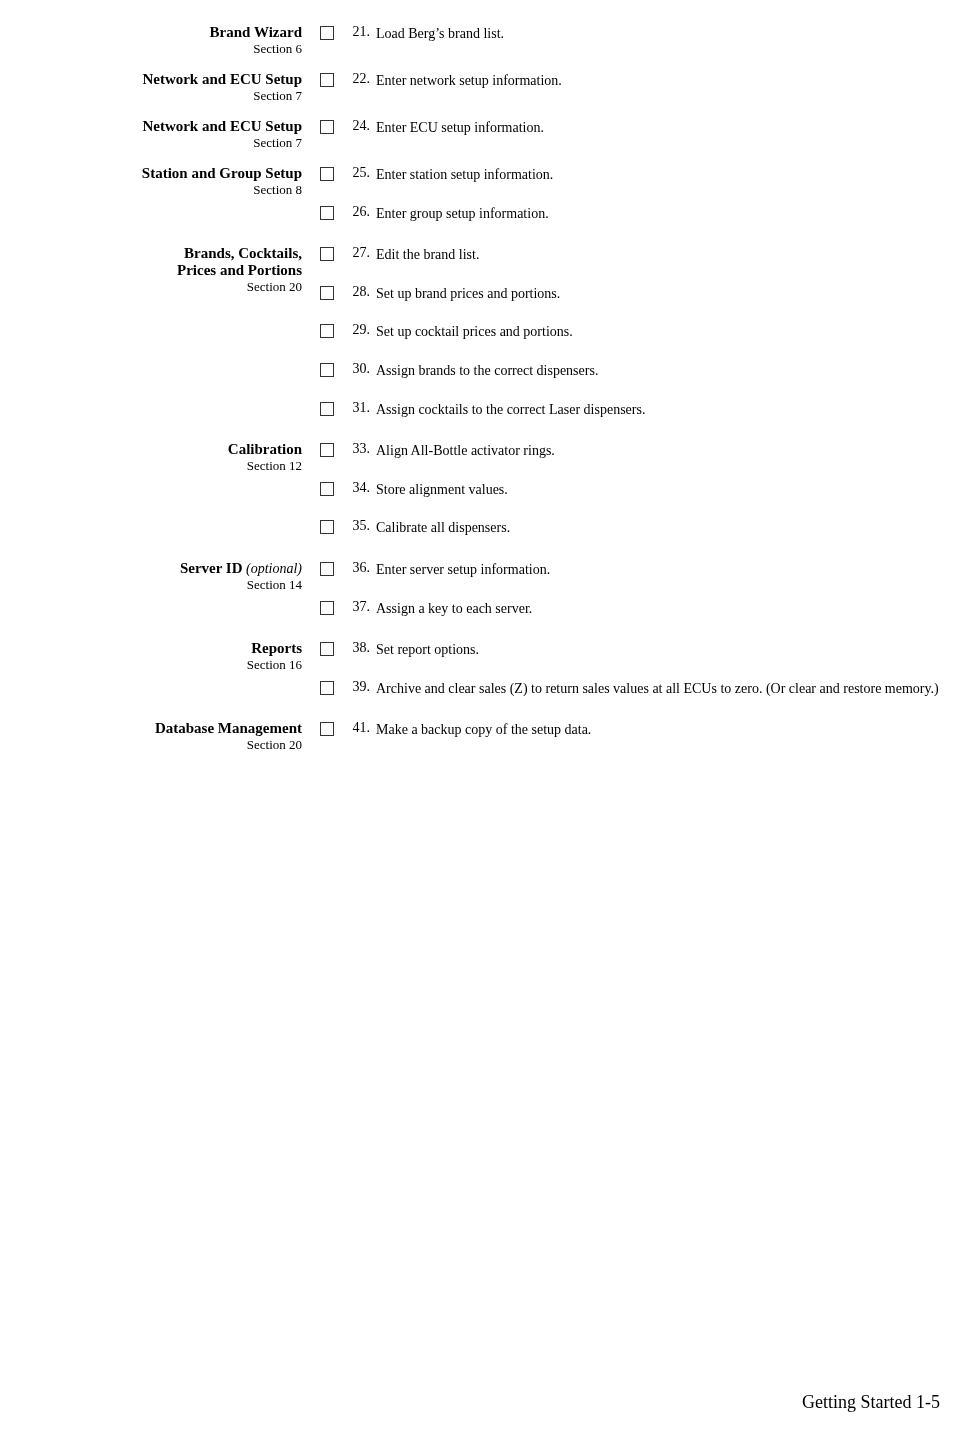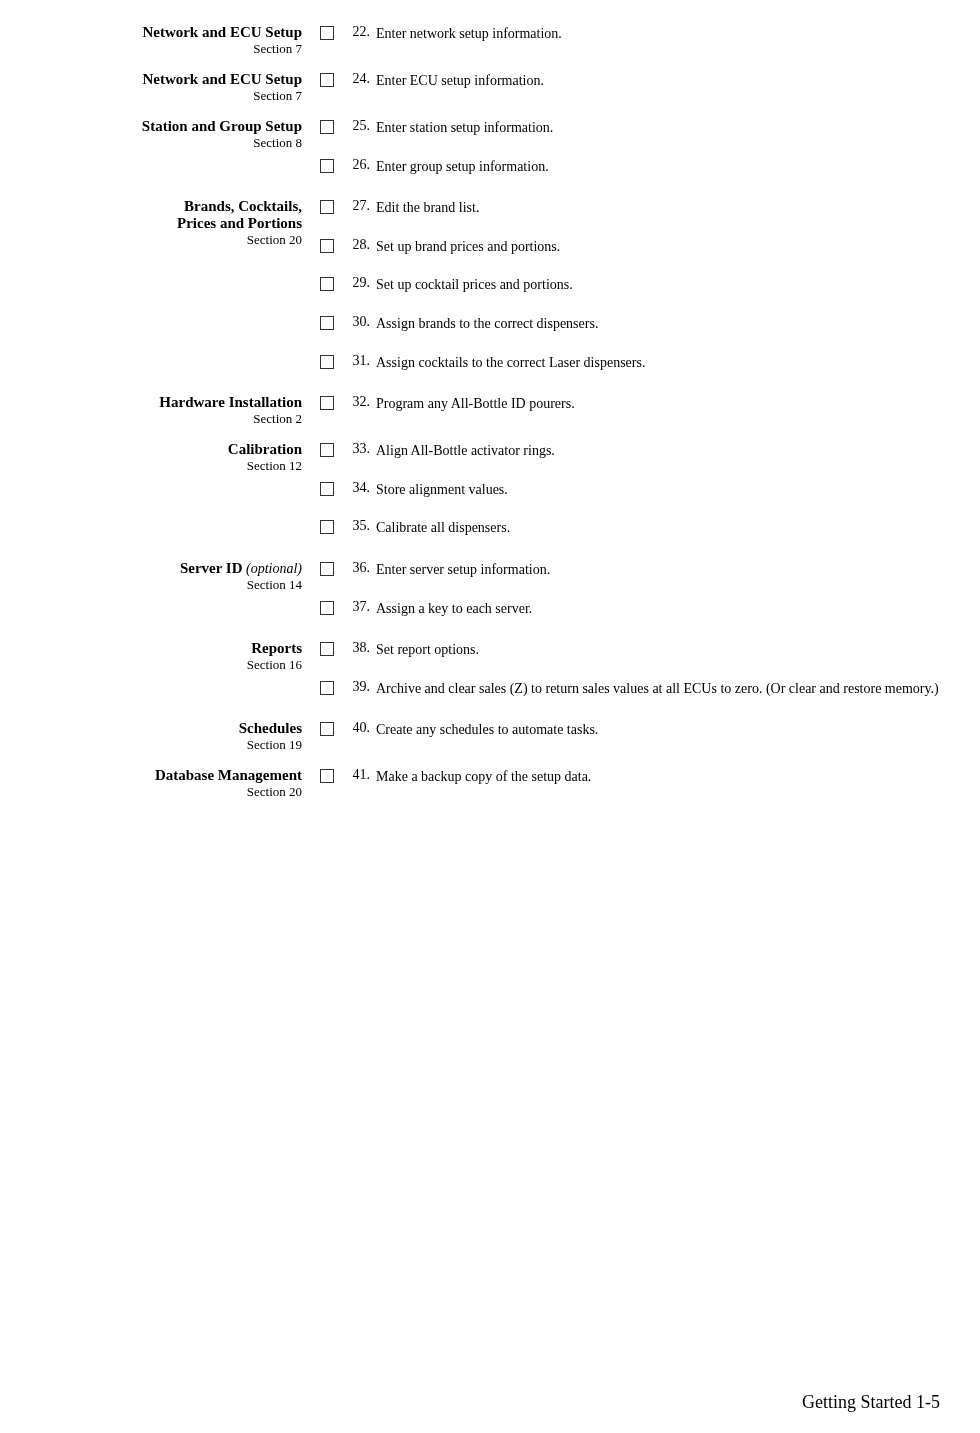--- a/index.html
+++ b/index.html
@@ -97,20 +97,30 @@
       font-weight: normal;
       font-size: 14px;
       font-style: italic;
     }
   </style>
 </head>
 <body>
 
 <div class="page-content">
     <div class="row">
+      <div class="left-col"><span class="section-title">Brand Wizard</span><span class="section-sub">Section 6</span></div>
+      <div class="right-col">
+        <div class="checkbox-row">
+          <div class="checkbox"></div>
+          <span class="item-num">21.</span>
+          <span class="item-text">Load Berg’s brand list.</span>
+        </div>
+      </div>
+    </div>
+    <div class="row">
       <div class="left-col"><span class="section-title">Network and ECU Setup</span><span class="section-sub">Section 7</span></div>
       <div class="right-col">
         <div class="checkbox-row">
           <div class="checkbox"></div>
           <span class="item-num">22.</span>
           <span class="item-text">Enter network setup information.</span>
         </div>
       </div>
     </div>
     <div class="row">
@@ -162,30 +172,20 @@
           <span class="item-text">Assign brands to the correct dispensers.</span>
         </div>
         <div class="checkbox-row">
           <div class="checkbox"></div>
           <span class="item-num">31.</span>
           <span class="item-text">Assign cocktails to the correct Laser dispensers.</span>
         </div>
       </div>
     </div>
     <div class="row">
-      <div class="left-col"><span class="section-title">Hardware Installation</span><span class="section-sub">Section 2</span></div>
-      <div class="right-col">
-        <div class="checkbox-row">
-          <div class="checkbox"></div>
-          <span class="item-num">32.</span>
-          <span class="item-text">Program any All-Bottle ID pourers.</span>
-        </div>
-      </div>
-    </div>
-    <div class="row">
       <div class="left-col"><span class="section-title">Calibration</span><span class="section-sub">Section 12</span></div>
       <div class="right-col">
         <div class="checkbox-row">
           <div class="checkbox"></div>
           <span class="item-num">33.</span>
           <span class="item-text">Align All-Bottle activator rings.</span>
         </div>
         <div class="checkbox-row">
           <div class="checkbox"></div>
           <span class="item-num">34.</span>
@@ -222,30 +222,20 @@
           <span class="item-text">Set report options.</span>
         </div>
         <div class="checkbox-row">
           <div class="checkbox"></div>
           <span class="item-num">39.</span>
           <span class="item-text">Archive and clear sales (Z) to return sales values at all ECUs to zero. (Or clear and restore memory.)</span>
         </div>
       </div>
     </div>
     <div class="row">
-      <div class="left-col"><span class="section-title">Schedules</span><span class="section-sub">Section 19</span></div>
-      <div class="right-col">
-        <div class="checkbox-row">
-          <div class="checkbox"></div>
-          <span class="item-num">40.</span>
-          <span class="item-text">Create any schedules to automate tasks.</span>
-        </div>
-      </div>
-    </div>
-    <div class="row">
       <div class="left-col"><span class="section-title">Database Management</span><span class="section-sub">Section 20</span></div>
       <div class="right-col">
         <div class="checkbox-row">
           <div class="checkbox"></div>
           <span class="item-num">41.</span>
           <span class="item-text">Make a backup copy of the setup data.</span>
         </div>
       </div>
     </div>
   </div>

